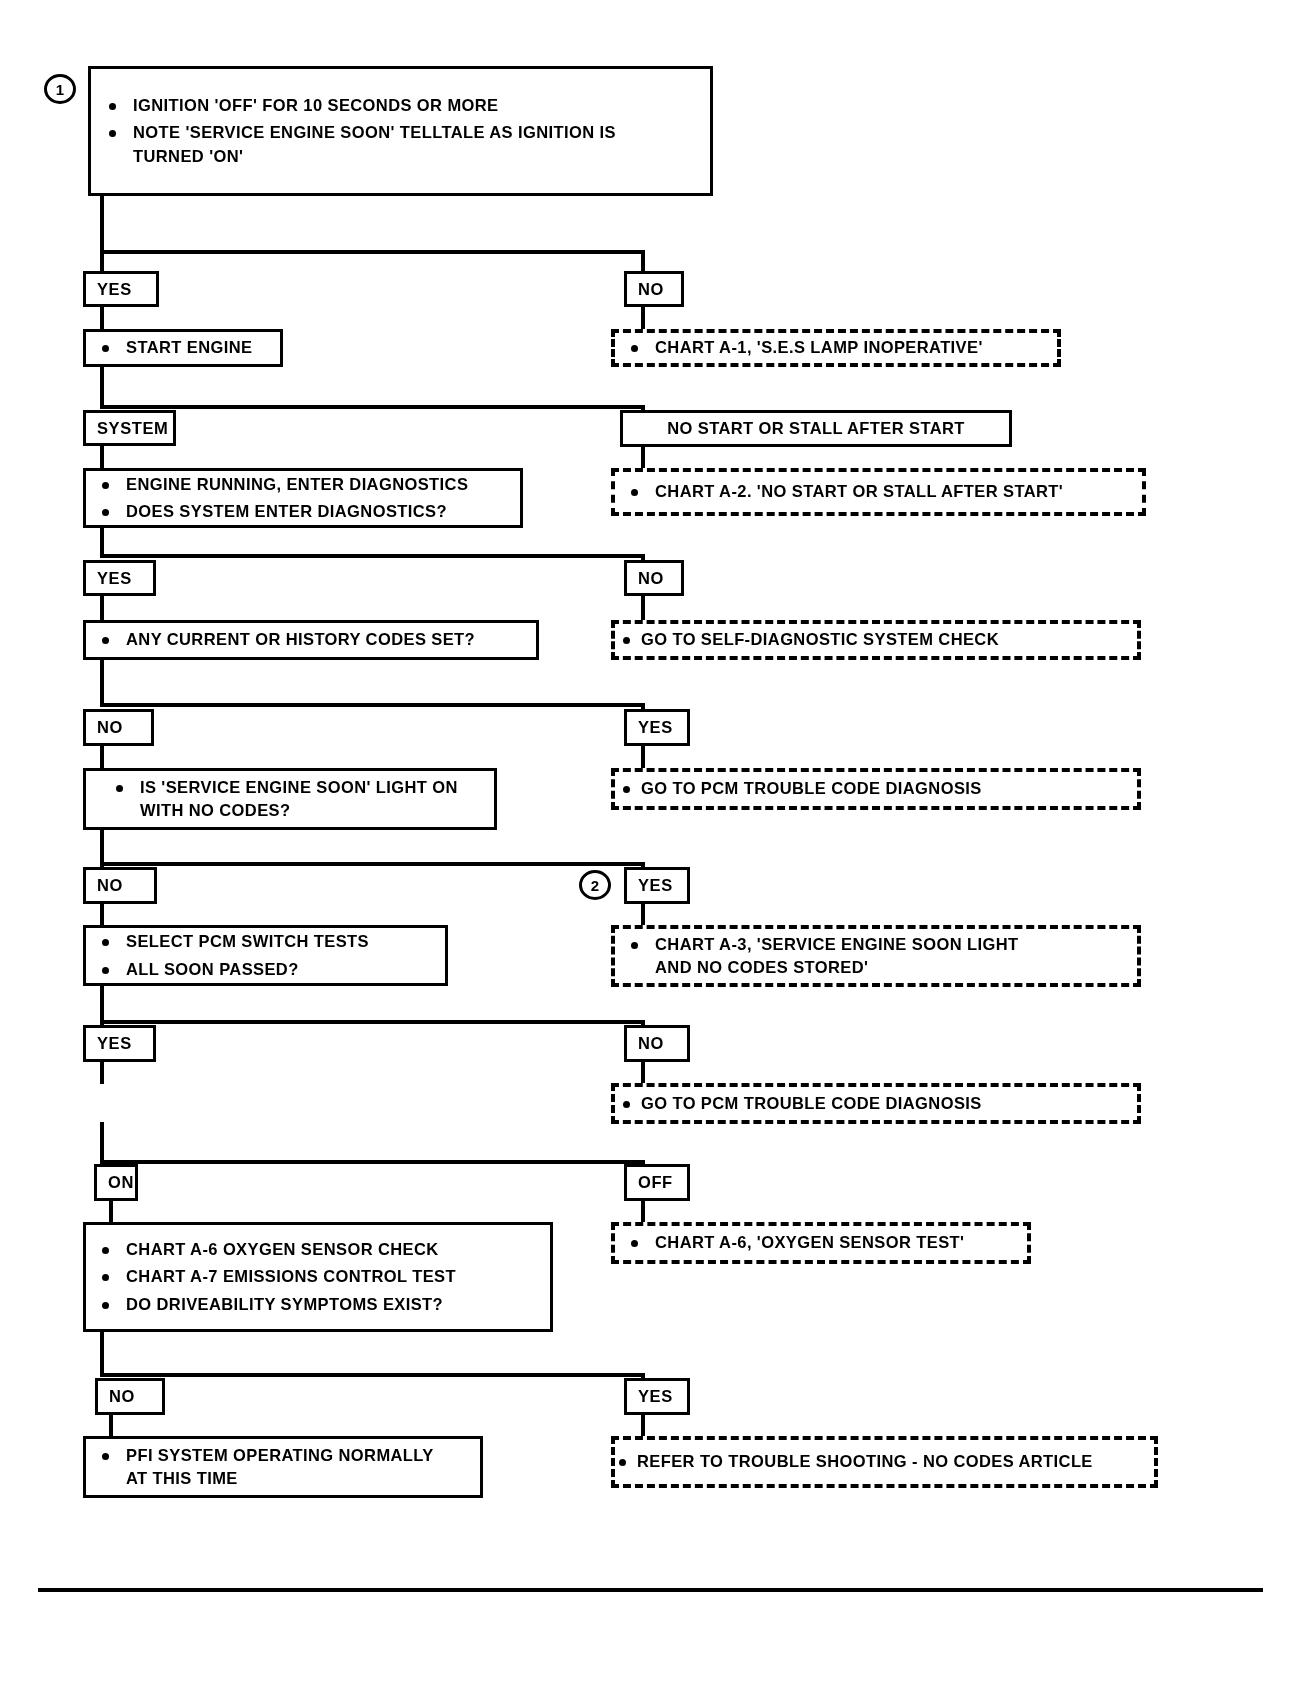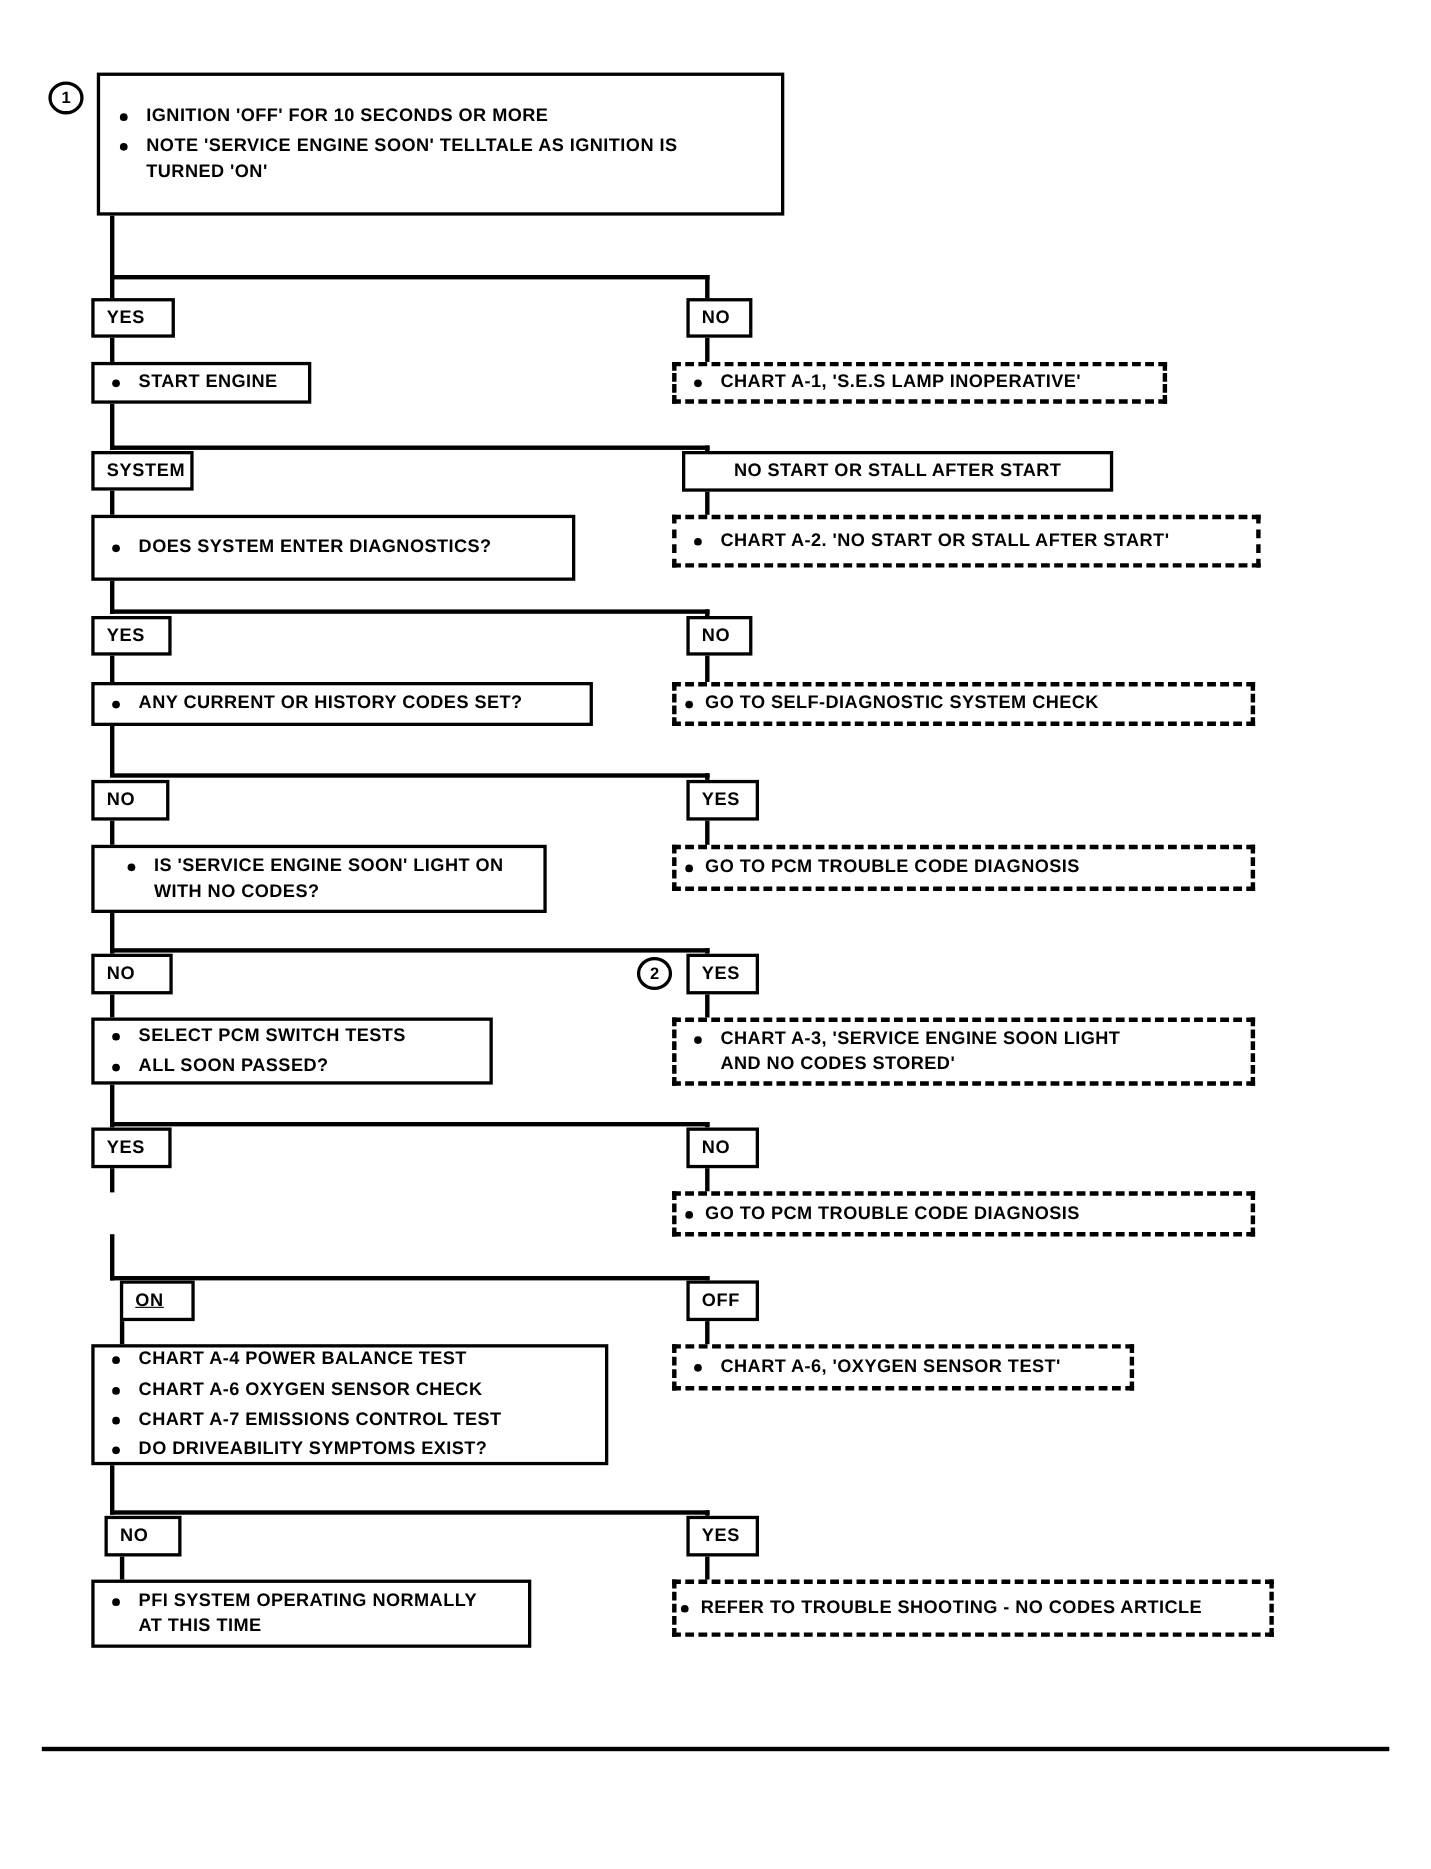--- a/index.html
+++ b/index.html
@@ -165,20 +165,21 @@
 
   <div class="node" style="left:620px; top:410px; width:392px; height:37px; padding:11px 6px; align-items:center;">
     <span class="txt" style="text-align:center; width:100%;">NO START OR STALL AFTER START</span>
   </div>
 
   <div class="ln vl" style="left:100px; top:446px; height:23px;"></div>
   <div class="ln vl" style="left:641px; top:447px; height:22px;"></div>
 
   <div class="node" style="left:83px; top:468px; width:440px; height:60px; padding:4px 6px;">
     <ul class="blist">
+      <li>ENGINE RUNNING, ENTER DIAGNOSTICS</li>
       <li>DOES SYSTEM ENTER DIAGNOSTICS?</li>
     </ul>
   </div>
 
   <div class="node dashed" style="left:611px; top:468px; width:535px; height:48px; padding:0 6px;">
     <ul class="blist">
       <li>CHART A-2. 'NO START OR STALL AFTER START'</li>
     </ul>
   </div>
 
@@ -267,29 +268,28 @@
   <div class="node dashed" style="left:611px; top:1083px; width:530px; height:41px; padding:0 6px;">
     <ul class="blist tight">
       <li>GO TO PCM TROUBLE CODE DIAGNOSIS</li>
     </ul>
   </div>
 
   <div class="ln vl" style="left:100px; top:1122px; height:42px;"></div>
   <div class="ln hl" style="left:100px; top:1160px; width:545px;"></div>
   <div class="ln vl" style="left:641px; top:1160px; height:7px;"></div>
 
-  <div class="label-box" style="left:109px; top:1164px; width:68px; height:37px;text-decoration:underline;">ON</div>
+  <div class="label-box" style="left:94px; top:1164px; width:44px; height:37px;">ON</div>
   <div class="label-box" style="left:624px; top:1164px; width:66px; height:37px;">OFF</div>
 
   <div class="ln vl" style="left:109px; top:1201px; height:22px;"></div>
   <div class="ln vl" style="left:641px; top:1201px; height:22px;"></div>
 
   <div class="node" style="left:83px; top:1222px; width:470px; height:110px; padding:6px 6px;">
     <ul class="blist">
-      <li>CHART A-4 POWER BALANCE TEST</li>
       <li>CHART A-6 OXYGEN SENSOR CHECK</li>
       <li>CHART A-7 EMISSIONS CONTROL TEST</li>
       <li>DO DRIVEABILITY SYMPTOMS EXIST?</li>
     </ul>
   </div>
 
   <div class="node dashed" style="left:611px; top:1222px; width:420px; height:42px; padding:0 6px;">
     <ul class="blist">
       <li>CHART A-6, 'OXYGEN SENSOR TEST'</li>
     </ul>

